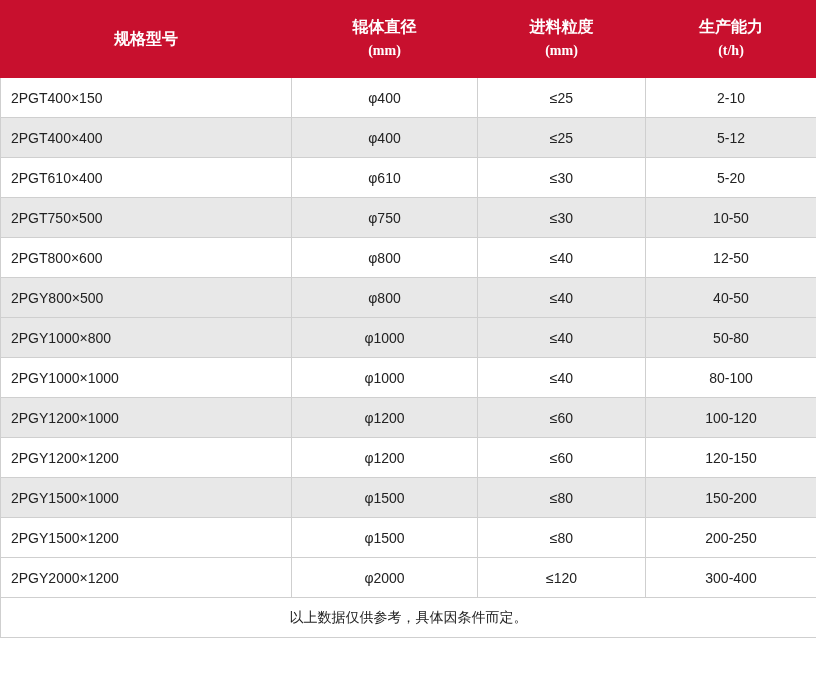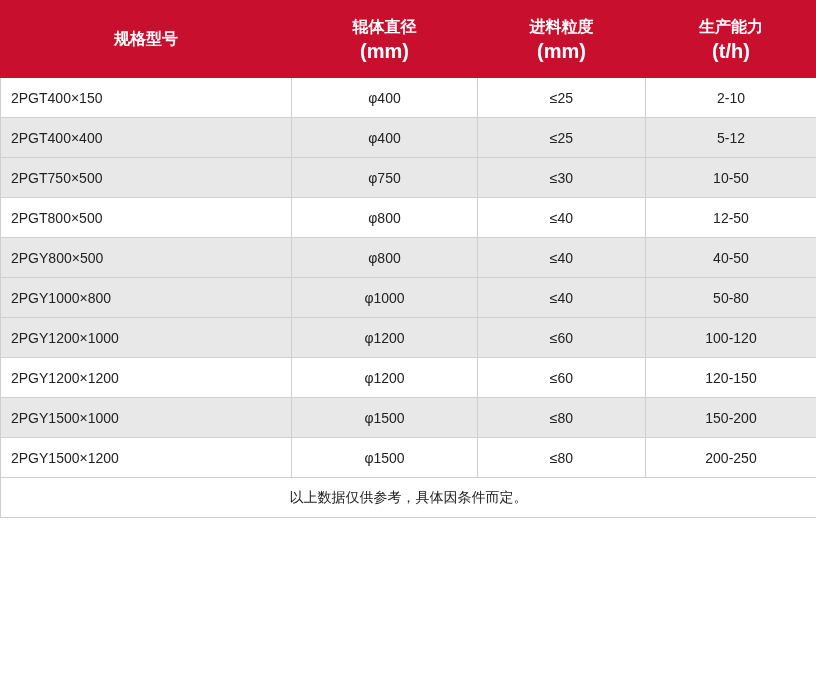--- a/index.html
+++ b/index.html
@@ -31,22 +31,23 @@
     color: #ffffff;
     font-size: 16px;
     font-weight: bold;
     height: 76px;
     line-height: 24px;
     border: 1px solid #c8102e;
     padding: 0 4px;
   }
   .spec-table thead th .unit {
     display: block;
-    font-size: 20px;
+    font-size: 14px;
     font-weight: bold;
+    font-family: Liberation Serif, serif;
   }
   .spec-table tbody td {
     height: 39px;
     padding: 0 6px;
   }
   .spec-table tbody td.model {
     text-align: left;
     padding-left: 10px;
   }
   .spec-table tbody tr.alt td {
@@ -106,43 +107,55 @@
       <td>φ400</td>
       <td>≤25</td>
       <td>2-10</td>
     </tr>
     <tr class="alt">
       <td class="model">2PGT400×400</td>
       <td>φ400</td>
       <td>≤25</td>
       <td>5-12</td>
     </tr>
+    <tr>
+      <td class="model">2PGT610×400</td>
+      <td>φ610</td>
+      <td>≤30</td>
+      <td>5-20</td>
+    </tr>
     <tr class="alt">
       <td class="model">2PGT750×500</td>
       <td>φ750</td>
       <td>≤30</td>
       <td>10-50</td>
     </tr>
     <tr>
-      <td class="model">2PGT800×500</td>
+      <td class="model">2PGT800×600</td>
       <td>φ800</td>
       <td>≤40</td>
       <td>12-50</td>
     </tr>
     <tr class="alt">
       <td class="model">2PGY800×500</td>
       <td>φ800</td>
       <td>≤40</td>
       <td>40-50</td>
     </tr>
     <tr class="alt">
       <td class="model">2PGY1000×800</td>
       <td>φ1000</td>
       <td>≤40</td>
       <td>50-80</td>
+    </tr>
+    <tr>
+      <td class="model">2PGY1000×1000</td>
+      <td>φ1000</td>
+      <td>≤40</td>
+      <td>80-100</td>
     </tr>
     <tr class="alt">
       <td class="model">2PGY1200×1000</td>
       <td>φ1200</td>
       <td>≤60</td>
       <td>100-120</td>
     </tr>
     <tr>
       <td class="model">2PGY1200×1200</td>
       <td>φ1200</td>
@@ -154,17 +167,23 @@
       <td>φ1500</td>
       <td>≤80</td>
       <td>150-200</td>
     </tr>
     <tr>
       <td class="model">2PGY1500×1200</td>
       <td>φ1500</td>
       <td>≤80</td>
       <td>200-250</td>
     </tr>
+    <tr>
+      <td class="model">2PGY2000×1200</td>
+      <td>φ2000</td>
+      <td>≤120</td>
+      <td>300-400</td>
+    </tr>
     <tr class="footnote">
       <td colspan="4">以上数据仅供参考，具体因条件而定。</td>
     </tr>
   </tbody>
 </table>
 
 </body></html>

